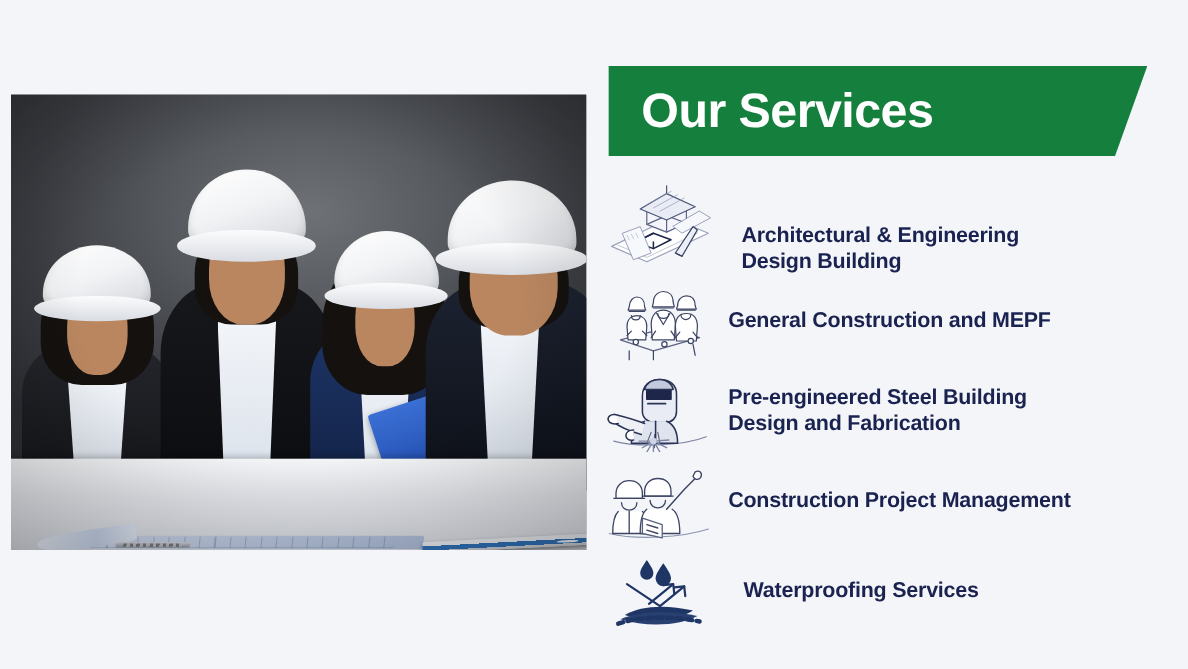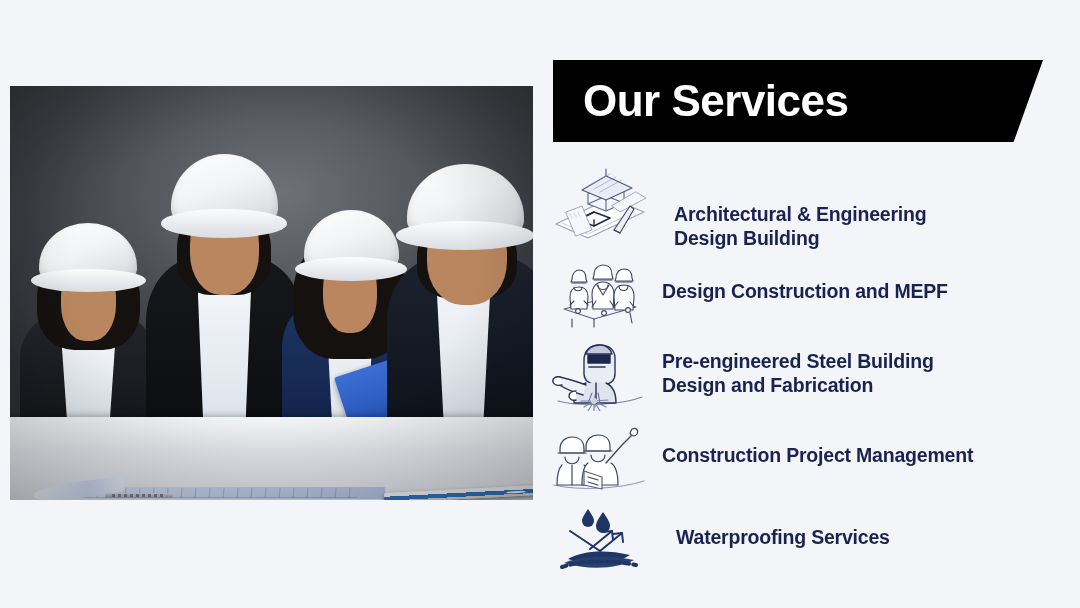--- a/index.html
+++ b/index.html
@@ -125,21 +125,21 @@
   .vignette {
     position:absolute; inset:0;
     background: radial-gradient(ellipse 85% 80% at 50% 45%, rgba(0,0,0,0) 45%, rgba(0,0,0,.30) 100%);
   }
 
   
   .right { position:absolute; left:540px; top:0; width:540px; height:608px; }
 
   .title-banner {
     position:absolute; left:13px; top:60px; width:490px; height:82px;
-    background:#000000;
+    background:#15803d;
     clip-path: polygon(0 0, 100% 0, 94% 100%, 0 100%);
     display:flex; align-items:center;
   }
   .title-text {
     color:#ffffff; font-size:44px; font-weight:800; letter-spacing:-0.5px;
     margin-left:30px; line-height:1;
   }
 
   .services { position:absolute; left:0; top:160px; width:540px; }
   .service-row {
@@ -261,21 +261,21 @@
             <path d="M68 23 c0-6 4-9 8-9 c5 0 8 3 8 9 l1 3 l-18 0 Z" fill="#fff"></path>
             <path d="M68 27 l16 0"></path>
             <path d="M71 31 c0 6 9 6 9 0"></path>
             <path d="M66 52 l4 -5 M86 52 l-4 -5"></path>
             <circle cx="30" cy="56" r="2.4" fill="#fff"></circle>
             <circle cx="56" cy="58" r="2.4" fill="#fff"></circle>
             <circle cx="80" cy="55" r="2.4" fill="#fff"></circle>
           </svg>
         </div>
         <div class="svc-label">
-          <div>Design Construction and MEPF</div>
+          <div>General Construction and MEPF</div>
         </div>
       </div>
 
       <div class="service-row r4">
         <div class="svc-icon">
           <svg viewBox="0 0 104 74" fill="none" stroke="#2b3355" stroke-width="1.4" stroke-linejoin="round" stroke-linecap="round">
             <path d="M10 64 C32 70 74 68 94 60" stroke="#7d85a5" stroke-width="1.1"></path>
             <path d="M52 8 c-10 0 -16 6 -16 15 l0 14 c0 6 5 10 11 10 l10 0 c6 0 10-4 10-10 l0-16 c0-8 -6-13 -15-13 Z" fill="#e9ecf5"></path>
             <path d="M40 18 l22 0 l0 8 l-22 0 Z" fill="#1e2649" stroke="#1e2649"></path>
             <path d="M41 30 l16 0" stroke-width="1.6"></path>

